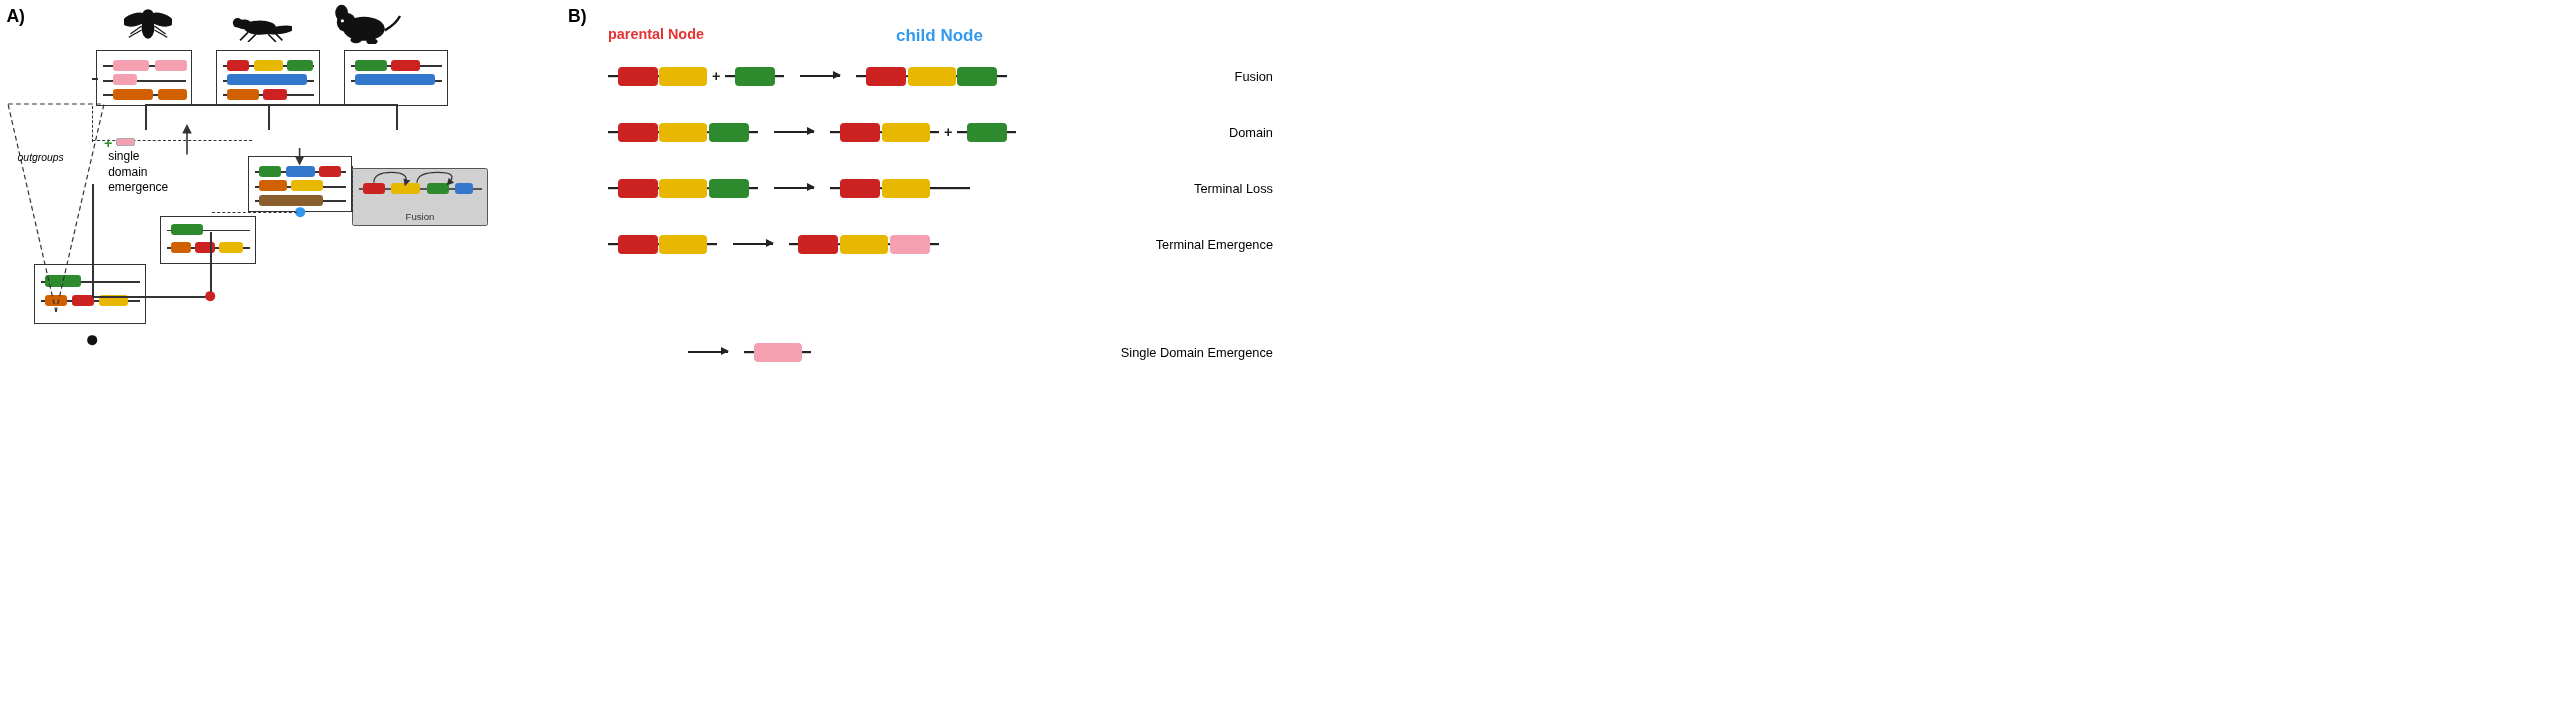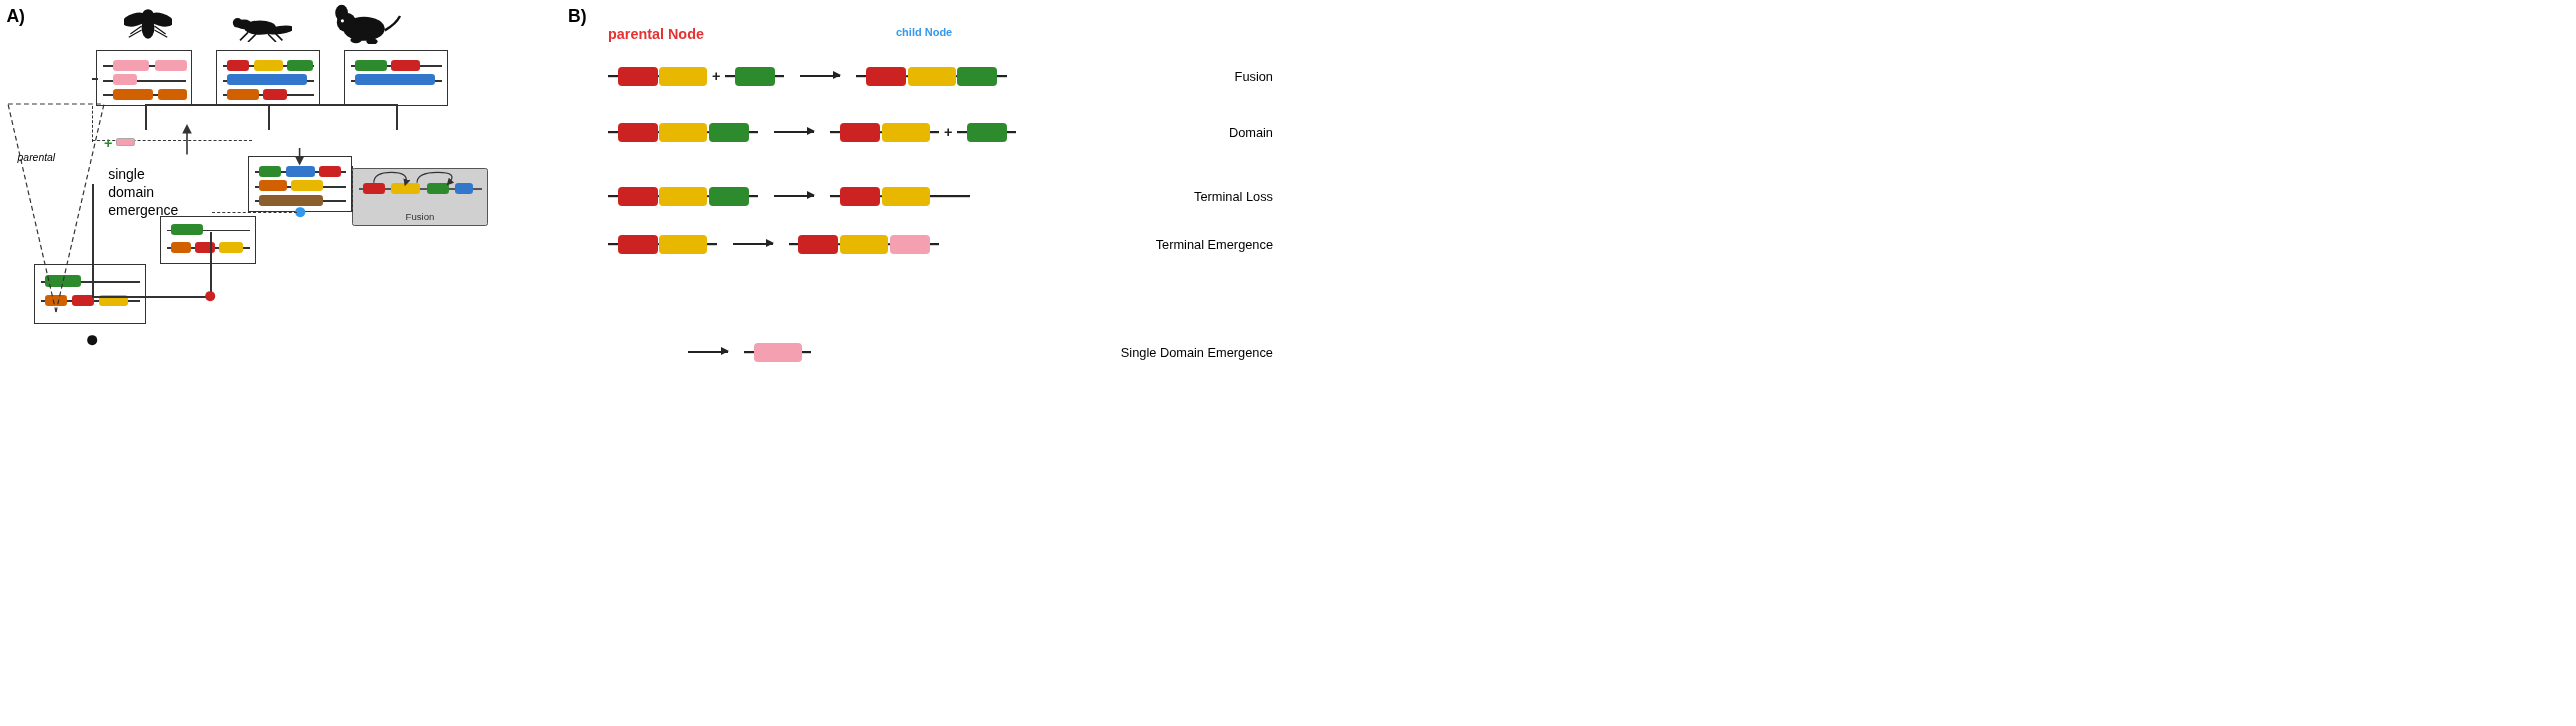--- a/index.html
+++ b/index.html
@@ -111,21 +111,21 @@
     .parental-label {
       position: absolute;
       font-size: 14.4px;
       font-weight: bold;
       color: #e53333;
       top: 25.6px;
       left: 48px;
     }
     .child-label {
       position: absolute;
-      font-size: 11px;
+      font-size: 17px;
       font-weight: bold;
       color: #3399ee;
       top: 25.6px;
       left: 336px;
     }
     
     .event-row {
       position: absolute;
       display: flex;
       align-items: center;
@@ -316,21 +316,21 @@
       <div class="domain" style="left:37px; top:30px; width:22.4px; background:#cc2222;"></div>
       <div class="domain" style="left:64px; top:30px; width:29px; background:#e8b800;"></div>
     </div>
 
     <svg style="position:absolute; left:0; top:40px; width:112px; height:280px;" viewBox="0 0 140 350">
 
       <line x1="70" y1="340" x2="10" y2="80" stroke="#333" stroke-width="1.5" stroke-dasharray="6,4"></line>
       <line x1="70" y1="340" x2="130" y2="80" stroke="#333" stroke-width="1.5" stroke-dasharray="6,4"></line>
       <line x1="10" y1="80" x2="130" y2="80" stroke="#333" stroke-width="1.5" stroke-dasharray="6,4"></line>
     </svg>
-    <span class="outgroups-label" style="left:17.6px; top:152px;">parental</span>
+    <span class="outgroups-label" style="left:17.6px; top:152px;">outgroups</span>
 
     <div class="solid-v" style="left:210px; top:232px; height:64px;"></div>
 
     <div style="position:absolute; left:92px; top:296px; width:118px; height:1.6px; background:#333;"></div>
 
     <div class="solid-v" style="left:92px; top:184px; height:112px;"></div>
 
     <div class="dashed-line" style="left:92px; top:140px; width:160px;"></div>
     <div class="dashed-v" style="left:92px; top:106px; height:36px;"></div>
 
@@ -347,21 +347,21 @@
     </svg>
 
     <div style="position:absolute; left:104px; top:136px; display:flex; align-items:flex-start; gap:3.2px;">
       <span style="color:#2d8b2d; font-size:14.4px; font-weight:bold; line-height:1;">+</span>
       <div style="display:flex; align-items:center; gap:1.6px; margin-top:1.6px;">
         <div style="width:19px; height:8px; background:#f4a0b0; border-radius:1.6px; border:0.8px solid #aaa;"></div>
       </div>
     </div>
     <div style="position:absolute; left:104px; top:149px;">
       <div style="border-left:1.6px solid #333; padding-left:3.2px;">
-        <span class="emergence-label" style="white-space:pre-line; font-size:14px;margin-top:16px;">single domain
+        <span class="emergence-label" style="white-space:pre-line; font-size:12px;">single domain
 emergence</span>
       </div>
     </div>
 
     <div class="tree-dot" style="left:300px; top:212px; background:#3399ee;"></div>
     <div class="tree-dot" style="left:210px; top:296px; background:#cc2222;"></div>
     <div class="tree-dot" style="left:92px; top:340px; background:#111;"></div>
 
     <div class="dashed-line" style="left:212px; top:212px; width:85px;"></div>
     <div class="dashed-v" style="left:352px; top:166px; height:46px;"></div>
@@ -449,21 +449,21 @@
           <div style="display:flex; align-items:center; gap:0; z-index:1; position:relative;">
             <div style="width:9.6px; height:1.6px; background:#222;"></div>
             <div style="width:40px; height:19px; background:#2d8b2d; border-radius:4px;"></div>
             <div style="width:9.6px; height:1.6px; background:#222;"></div>
           </div>
         </div>
       </div>
       <span class="event-label" style="right:8px; top:50%; transform:translateY(-50%);">Domain</span>
     </div>
 
-    <div class="event-row" style="top:176px; left:24px; right:8px;">
+    <div class="event-row" style="top:168px; left:24px; right:8px;">
       <div style="position:relative; display:flex; align-items:center; left:24px;">
         <div style="position:relative; display:flex; align-items:center; height:24px;">
           <div style="position:absolute; left:0; right:0; top:50%; height:1.6px; background:#222; transform:translateY(-50%); z-index:0;"></div>
           <div style="display:flex; align-items:center; gap:0; z-index:1; position:relative;">
             <div style="width:9.6px; height:1.6px; background:#222;"></div>
             <div style="width:40px; height:19px; background:#cc2222; border-radius:4px;"></div>
             <div style="width:48px; height:19px; background:#e8b800; border-radius:4px; margin-left:1.6px;"></div>
             <div style="width:40px; height:19px; background:#2d8b2d; border-radius:4px; margin-left:1.6px;"></div>
             <div style="width:9.6px; height:1.6px; background:#222;"></div>
           </div>

